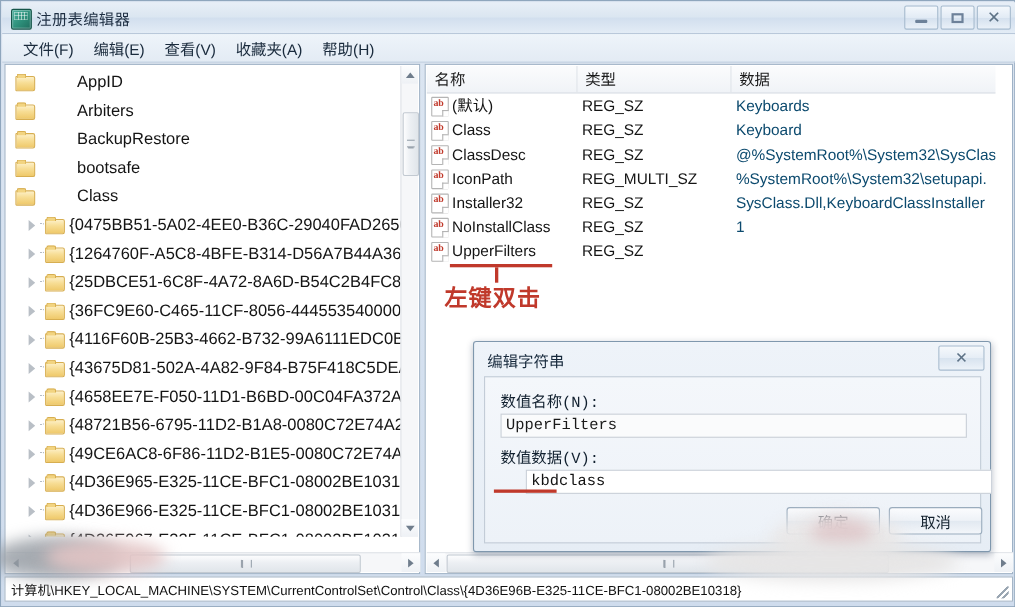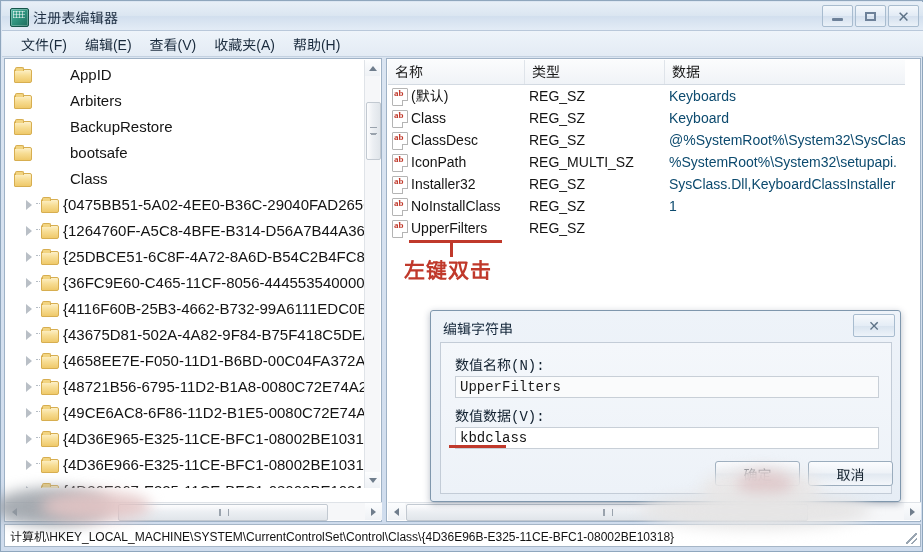--- a/index.html
+++ b/index.html
@@ -520,21 +520,21 @@
     font-size: 14px;
     color: #111111;
     padding: 1px 4px;
     outline: none;
   }
   .inp-name {
     top: 33px;
     background: #fafbfc;
     color: #1a1a1a;
   }
-  .inp-data { top: 84px; }
+  .inp-data { top: 84px; margin-left: 23px; }
   .inp-underline {
     position: absolute;
     left: 448px; top: 444px;
     width: 57px;
     height: 3px;
     background: #c0392b;
   }
   .dlg-btn {
     position: absolute;
     top: 118px;

